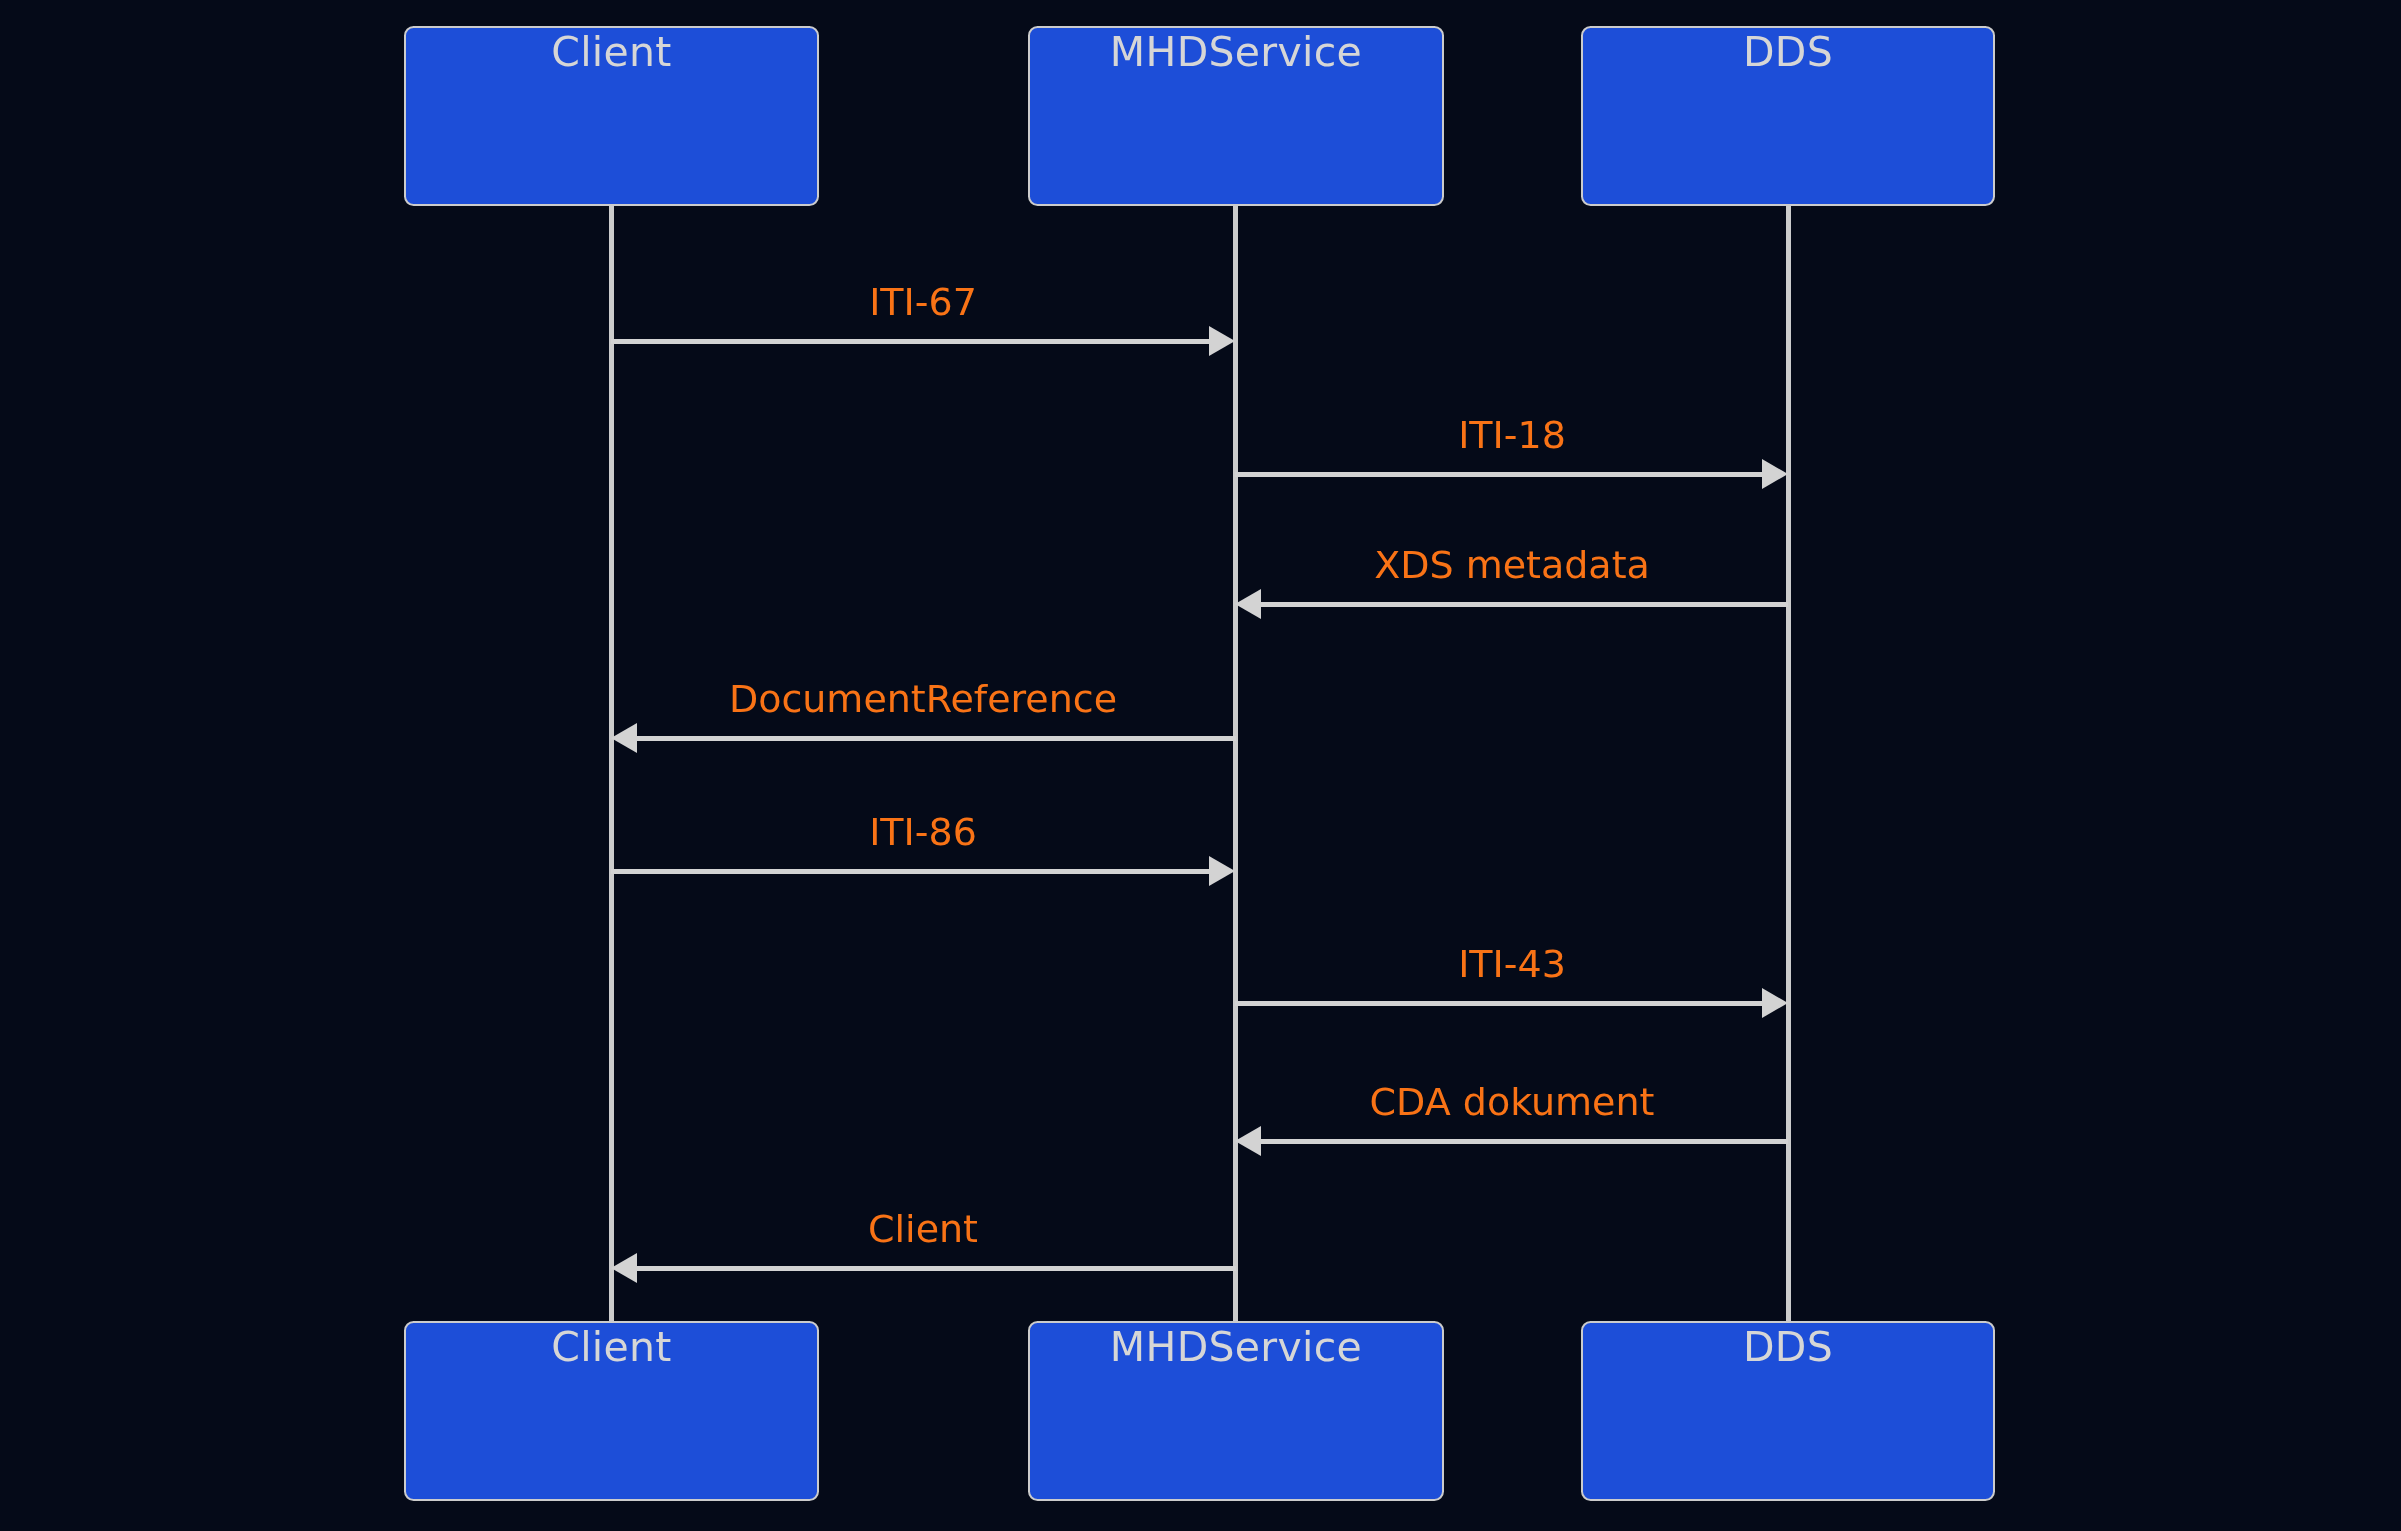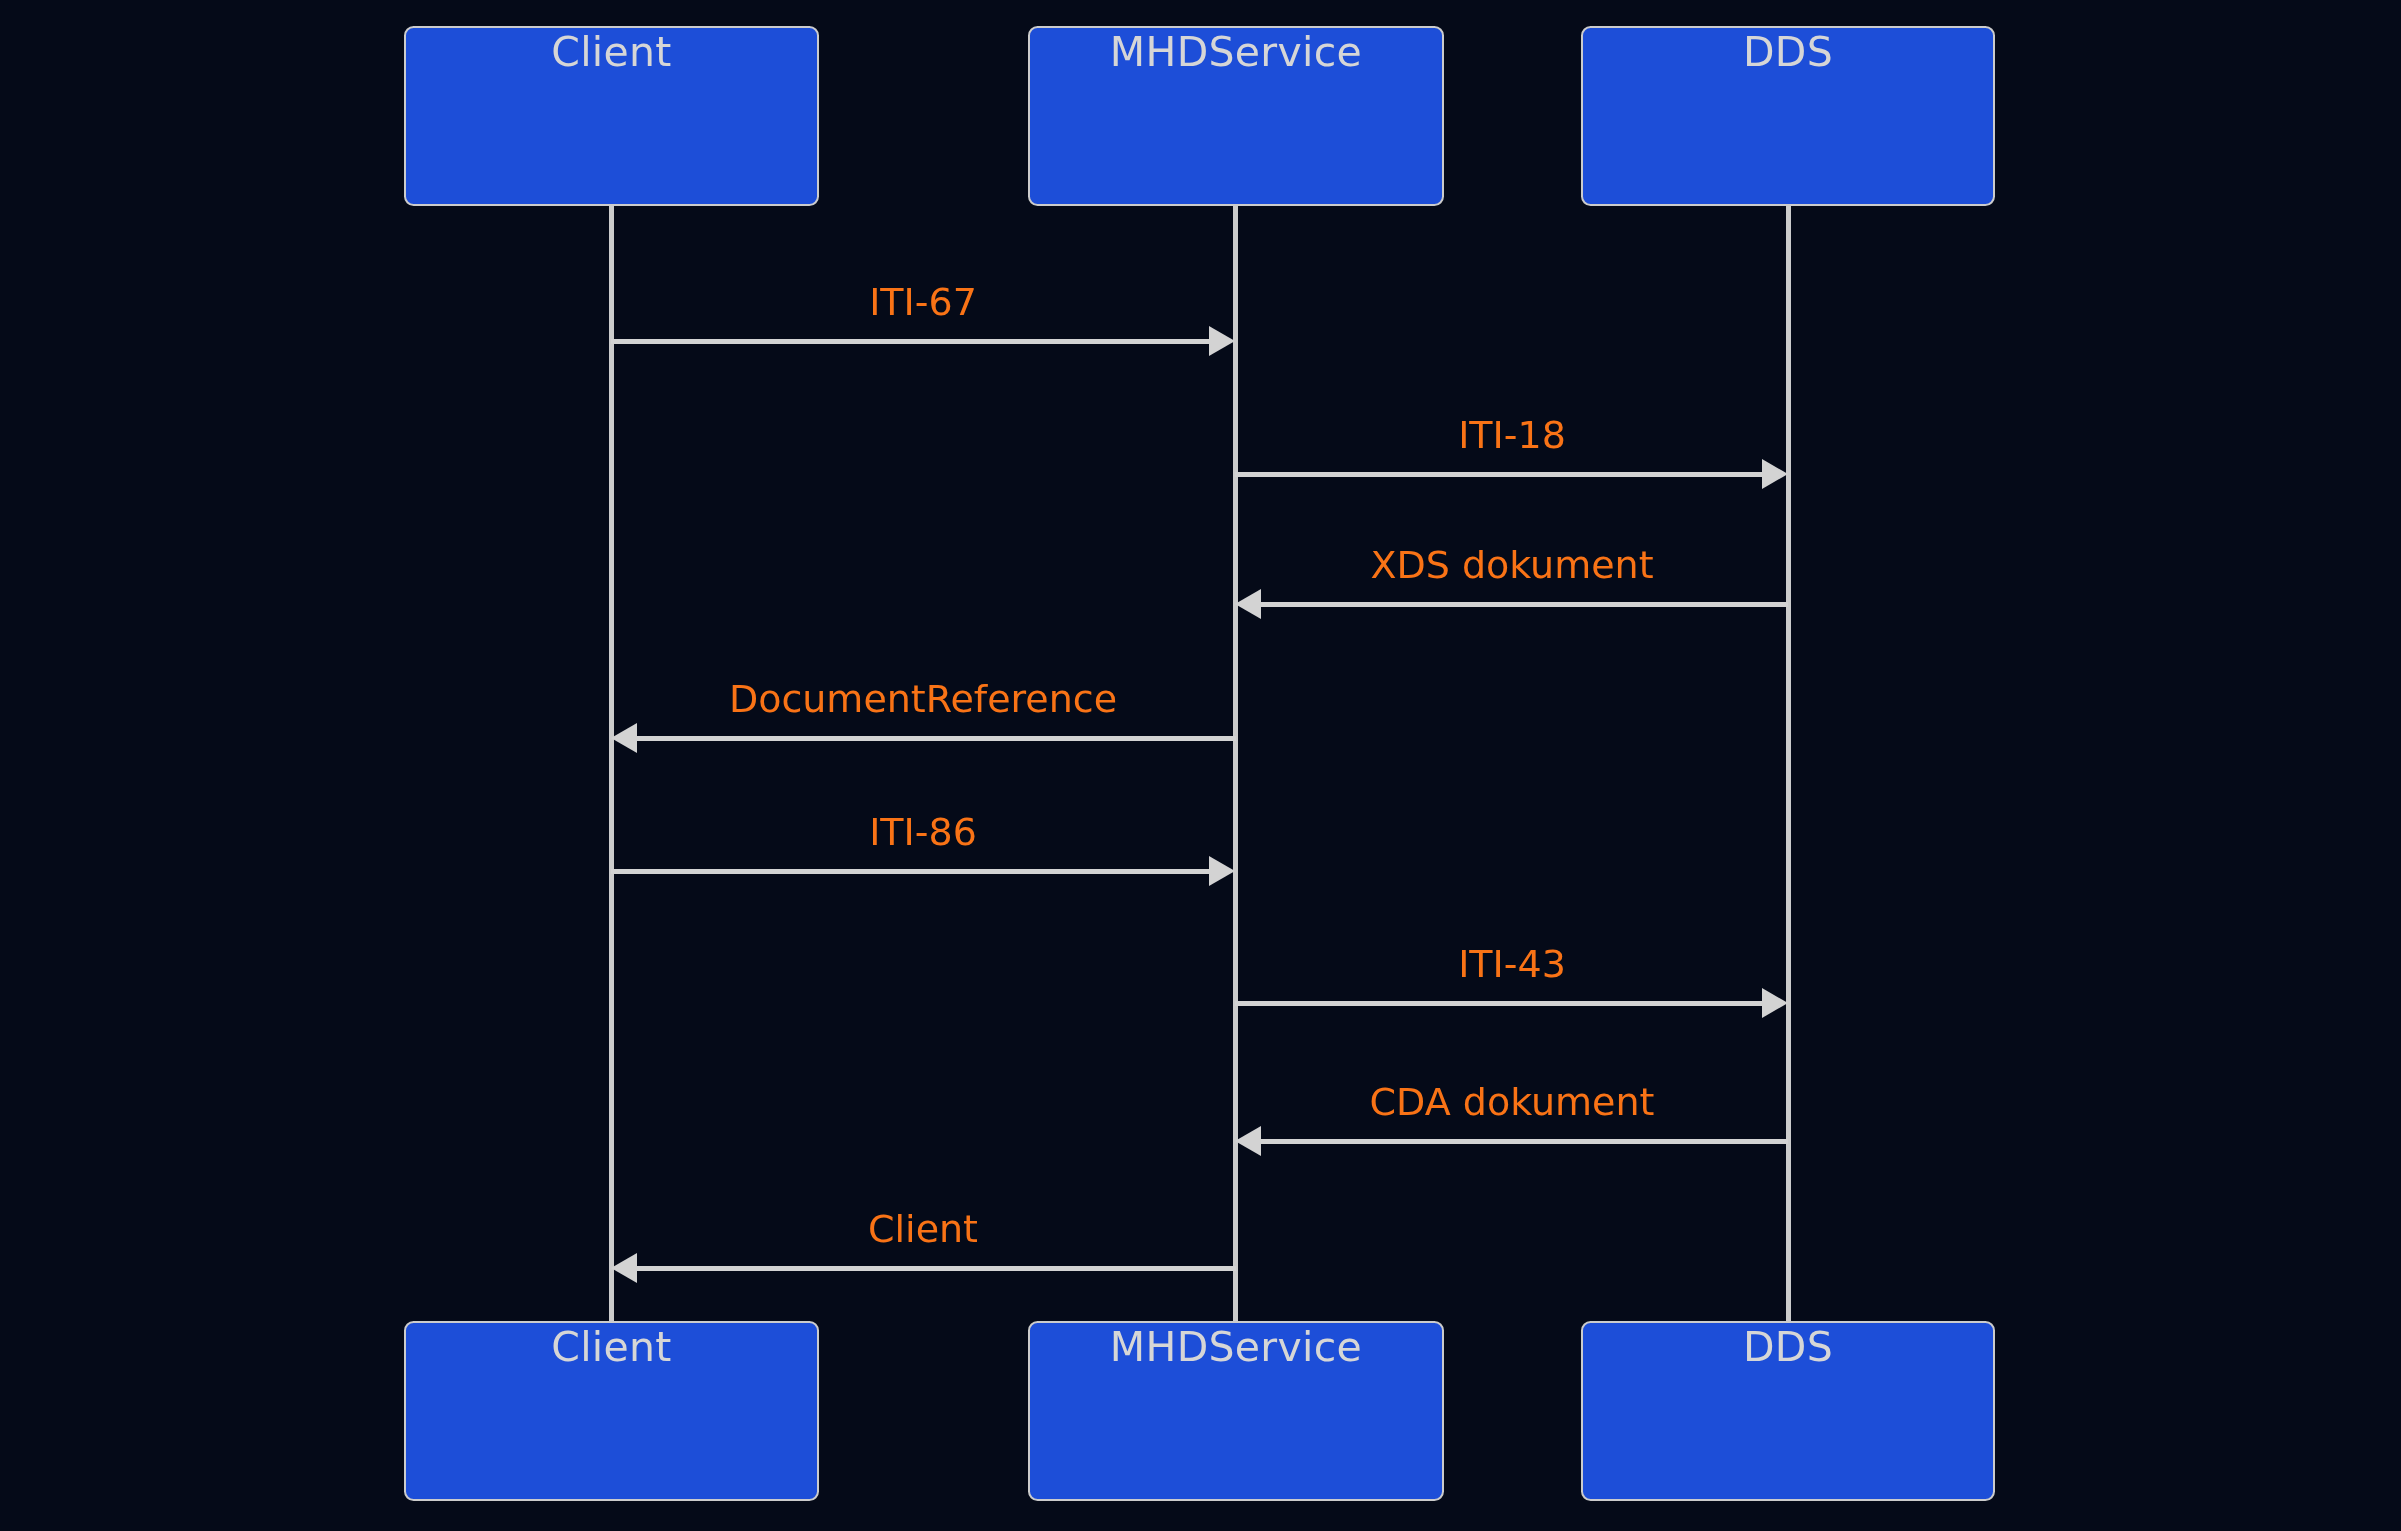--- a/index.html
+++ b/index.html
@@ -103,21 +103,21 @@
       <div class="msg-label" style="left: 923px; top: -18px;">ITI-67</div>
     </div>
     <div class="message" style="left: 0px; top: 472px;">
       <div class="msg-line" style="left: 1235px; width: 528px;"></div>
       <div class="msg-head right" style="left: 1762px;"></div>
       <div class="msg-label" style="left: 1512px; top: -18px;">ITI-18</div>
     </div>
     <div class="message" style="left: 0px; top: 602px;">
       <div class="msg-line" style="left: 1260px; width: 528px;"></div>
       <div class="msg-head left" style="left: 1235px;"></div>
-      <div class="msg-label" style="left: 1512px; top: -18px;">XDS dokument</div>
+      <div class="msg-label" style="left: 1512px; top: -18px;">XDS metadata</div>
     </div>
     <div class="message" style="left: 0px; top: 736px;">
       <div class="msg-line" style="left: 636px; width: 600px;"></div>
       <div class="msg-head left" style="left: 611px;"></div>
       <div class="msg-label" style="left: 923px; top: -18px;">DocumentReference</div>
     </div>
     <div class="message" style="left: 0px; top: 869px;">
       <div class="msg-line" style="left: 611px; width: 600px;"></div>
       <div class="msg-head right" style="left: 1209px;"></div>
       <div class="msg-label" style="left: 923px; top: -18px;">ITI-86</div>

